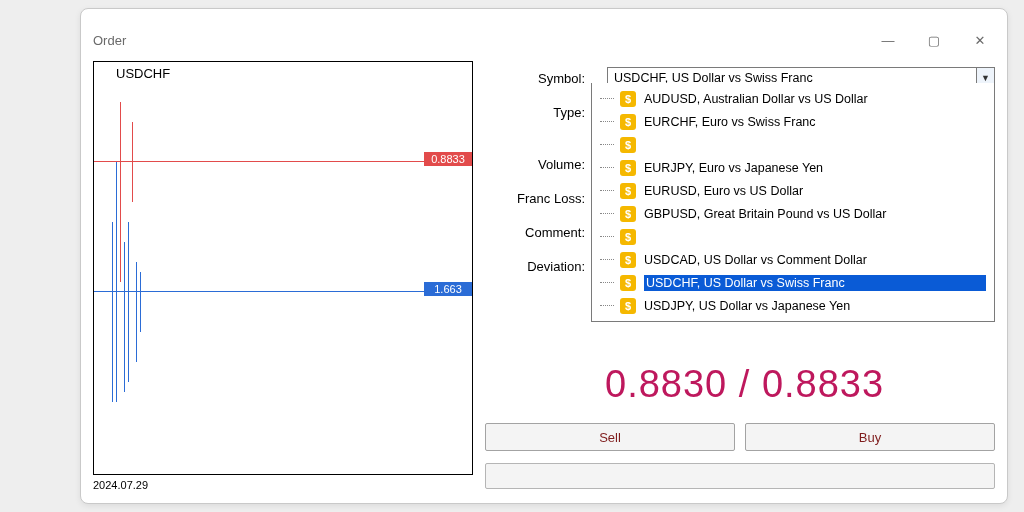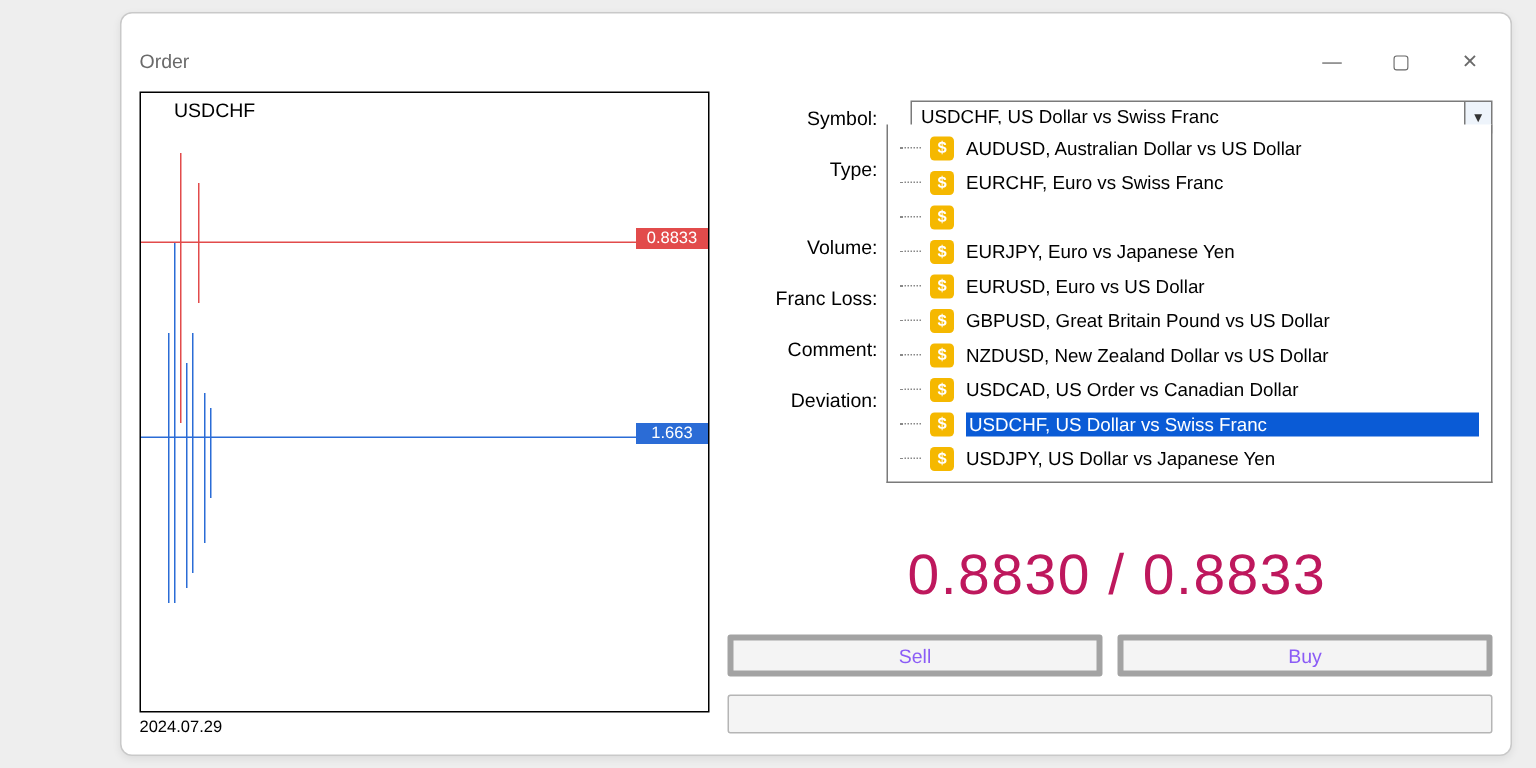--- a/index.html
+++ b/index.html
@@ -192,24 +192,24 @@
   .btn-row {
     position: absolute;
     left: 0; right: 0;
     bottom: 40px;
     display: flex;
     gap: 10px;
   }
   .act-btn {
     flex: 1;
     height: 28px;
-    border: 4px solid #a3a3a3;
+    border: 1px solid #a3a3a3;
     background: #f4f4f4;
     display: flex; align-items: center; justify-content: center;
-    color: #8b5cf6;
+    color: #7f1d1d;
     font-size: 13px;
     border-radius: 2px;
   }
   .bottom-bar {
     position: absolute;
     left: 0; right: 0;
     bottom: 2px;
     height: 26px;
     border: 1px solid #b5b5b5;
     background: #f4f4f4;
@@ -282,25 +282,24 @@
             <div class="dd-item">
               <span class="dd-icon">$</span>
               <span class="dd-text">EURUSD, Euro vs US Dollar</span>
             </div>
             <div class="dd-item">
               <span class="dd-icon">$</span>
               <span class="dd-text">GBPUSD, Great Britain Pound vs US Dollar</span>
             </div>
             <div class="dd-item">
               <span class="dd-icon">$</span>
-              <span class="dd-text">NZDUSD, New Zealand Dollar vs US Dollar</span>
-            </div>
-            <div class="dd-item">
-              <span class="dd-icon">$</span>
-              <span class="dd-text">USDCAD, US Order vs Canadian Dollar</span>
+            </div>
+            <div class="dd-item">
+              <span class="dd-icon">$</span>
+              <span class="dd-text">USDCAD, US Dollar vs Comment Dollar</span>
             </div>
             <div class="dd-item selected">
               <span class="dd-icon">$</span>
               <span class="dd-text">USDCHF, US Dollar vs Swiss Franc</span>
             </div>
             <div class="dd-item">
               <span class="dd-icon">$</span>
               <span class="dd-text">USDJPY, US Dollar vs Japanese Yen</span>
             </div>
           </div>

